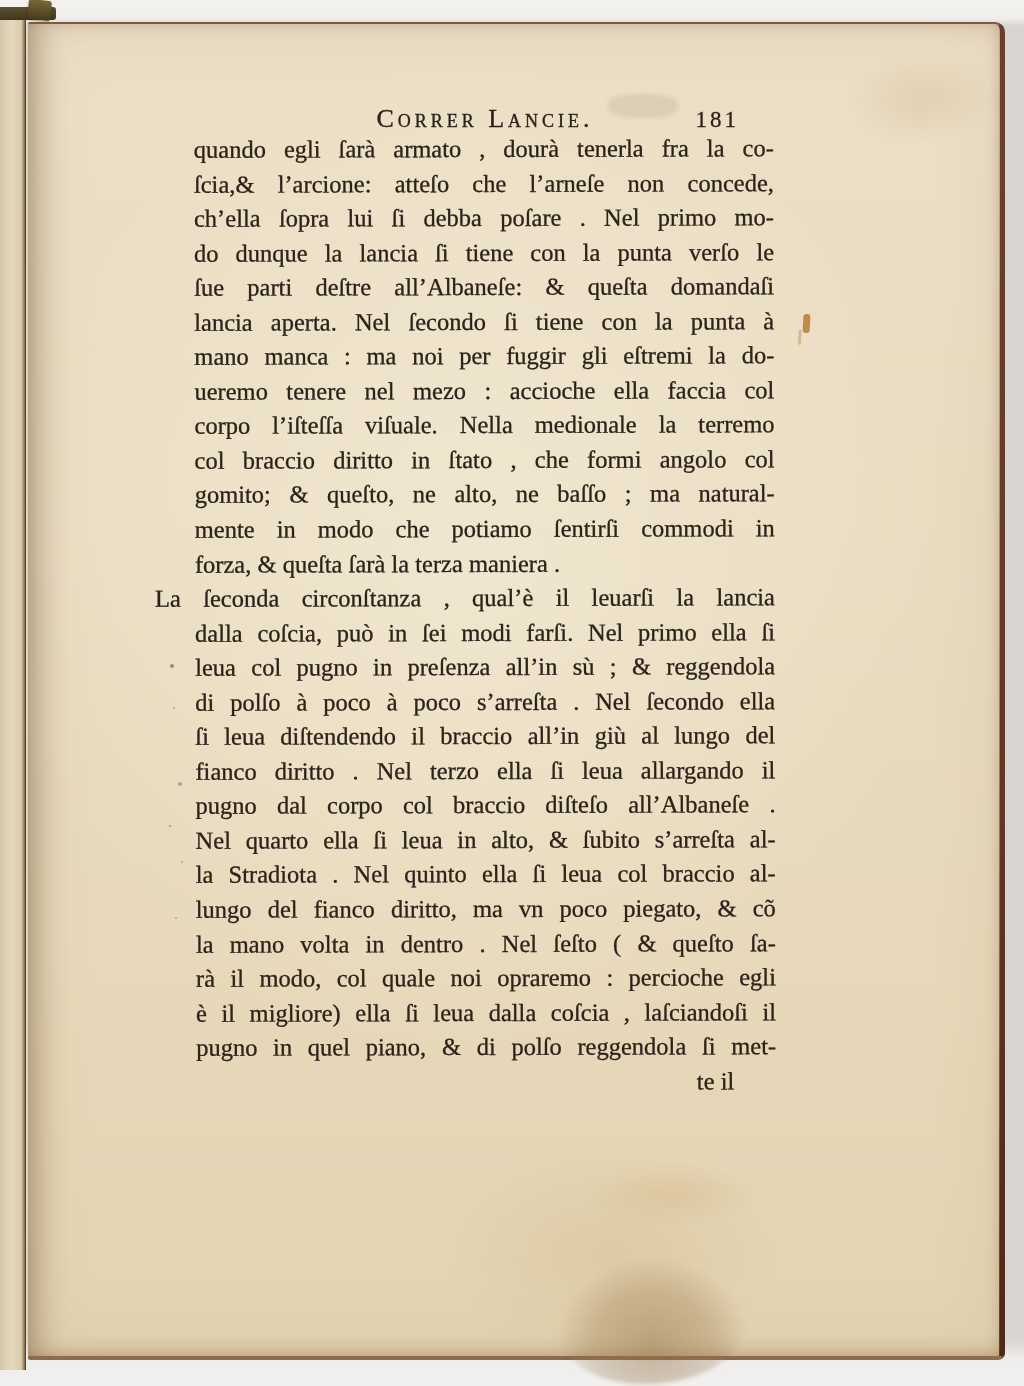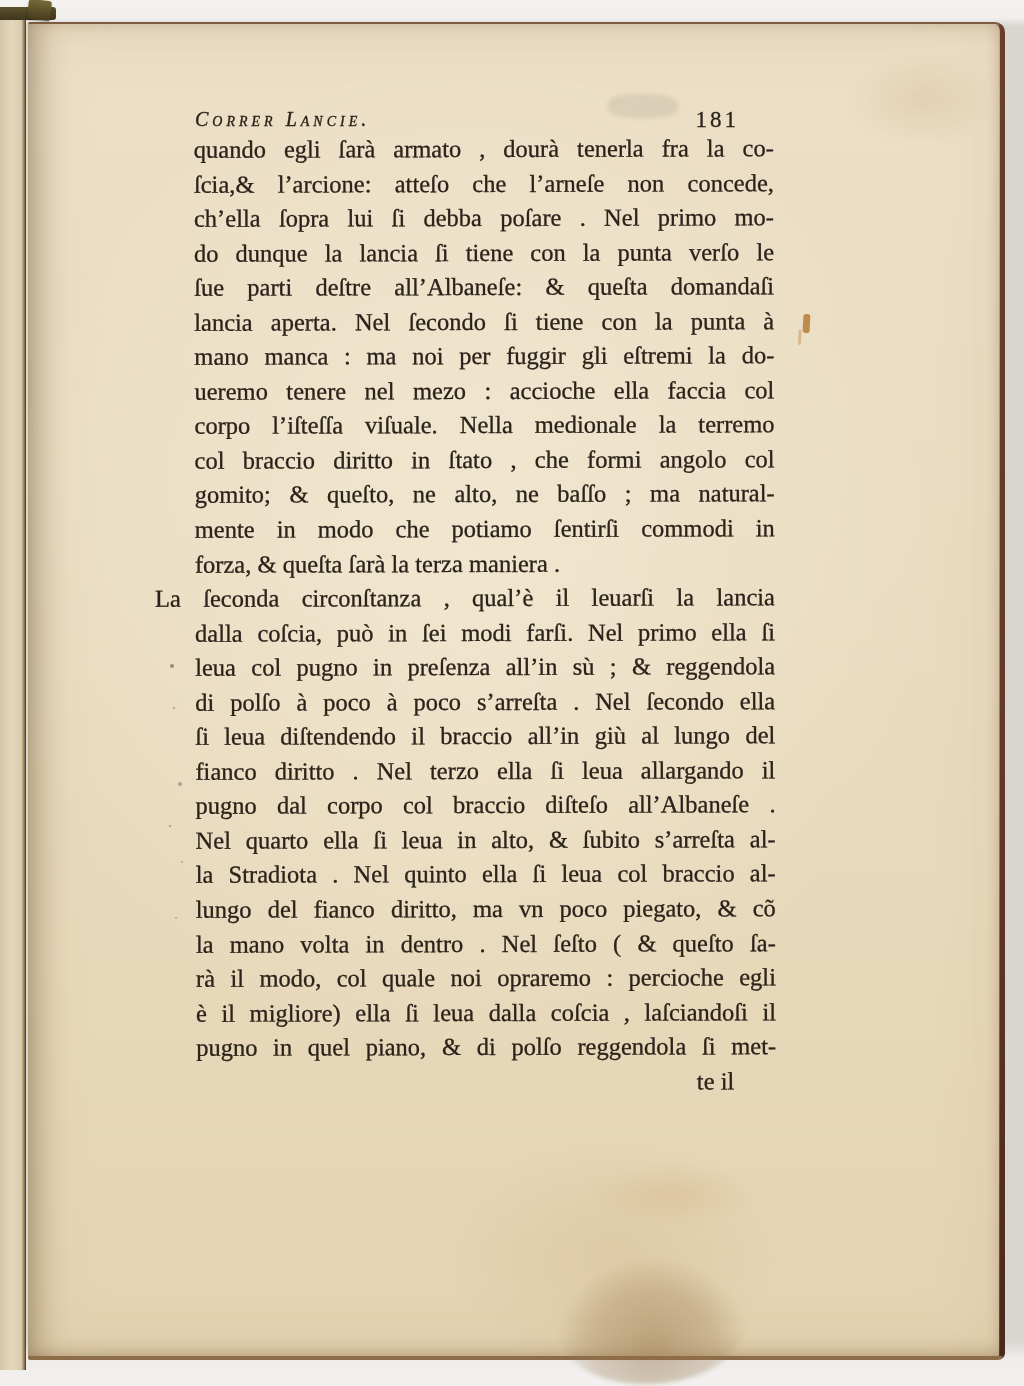--- a/index.html
+++ b/index.html
@@ -85,22 +85,22 @@
                8px 118px 0 0 rgba(70,55,38,.35),
                -2px 160px 0 -1px rgba(70,55,38,.45),
                10px 196px 0 -1px rgba(70,55,38,.35),
                4px 252px 0 -1px rgba(70,55,38,.30);
   }
   
   .header-row{
     position:absolute;left:167px;top:80px;width:580px;height:34px;
   }
   .running-title{
-    font-variant:small-caps;font-size:20px;line-height:30px;
-    letter-spacing:4px;font-style:italic;-webkit-text-stroke:.35px #2b221a;
+    text-align:center;font-variant:small-caps;font-size:26px;line-height:30px;
+    letter-spacing:4px;-webkit-text-stroke:.35px #2b221a;
   }
   .page-number{
     position:absolute;right:36px;top:3px;font-size:23px;letter-spacing:3px;
     -webkit-text-stroke:.3px #2b221a;
   }
   .textblock{
     position:absolute;left:167px;top:108px;width:580px;
     font-size:24.5px;line-height:34.55px;
     -webkit-text-stroke:.3px #2b221a;
     transform:rotate(-0.15deg);

